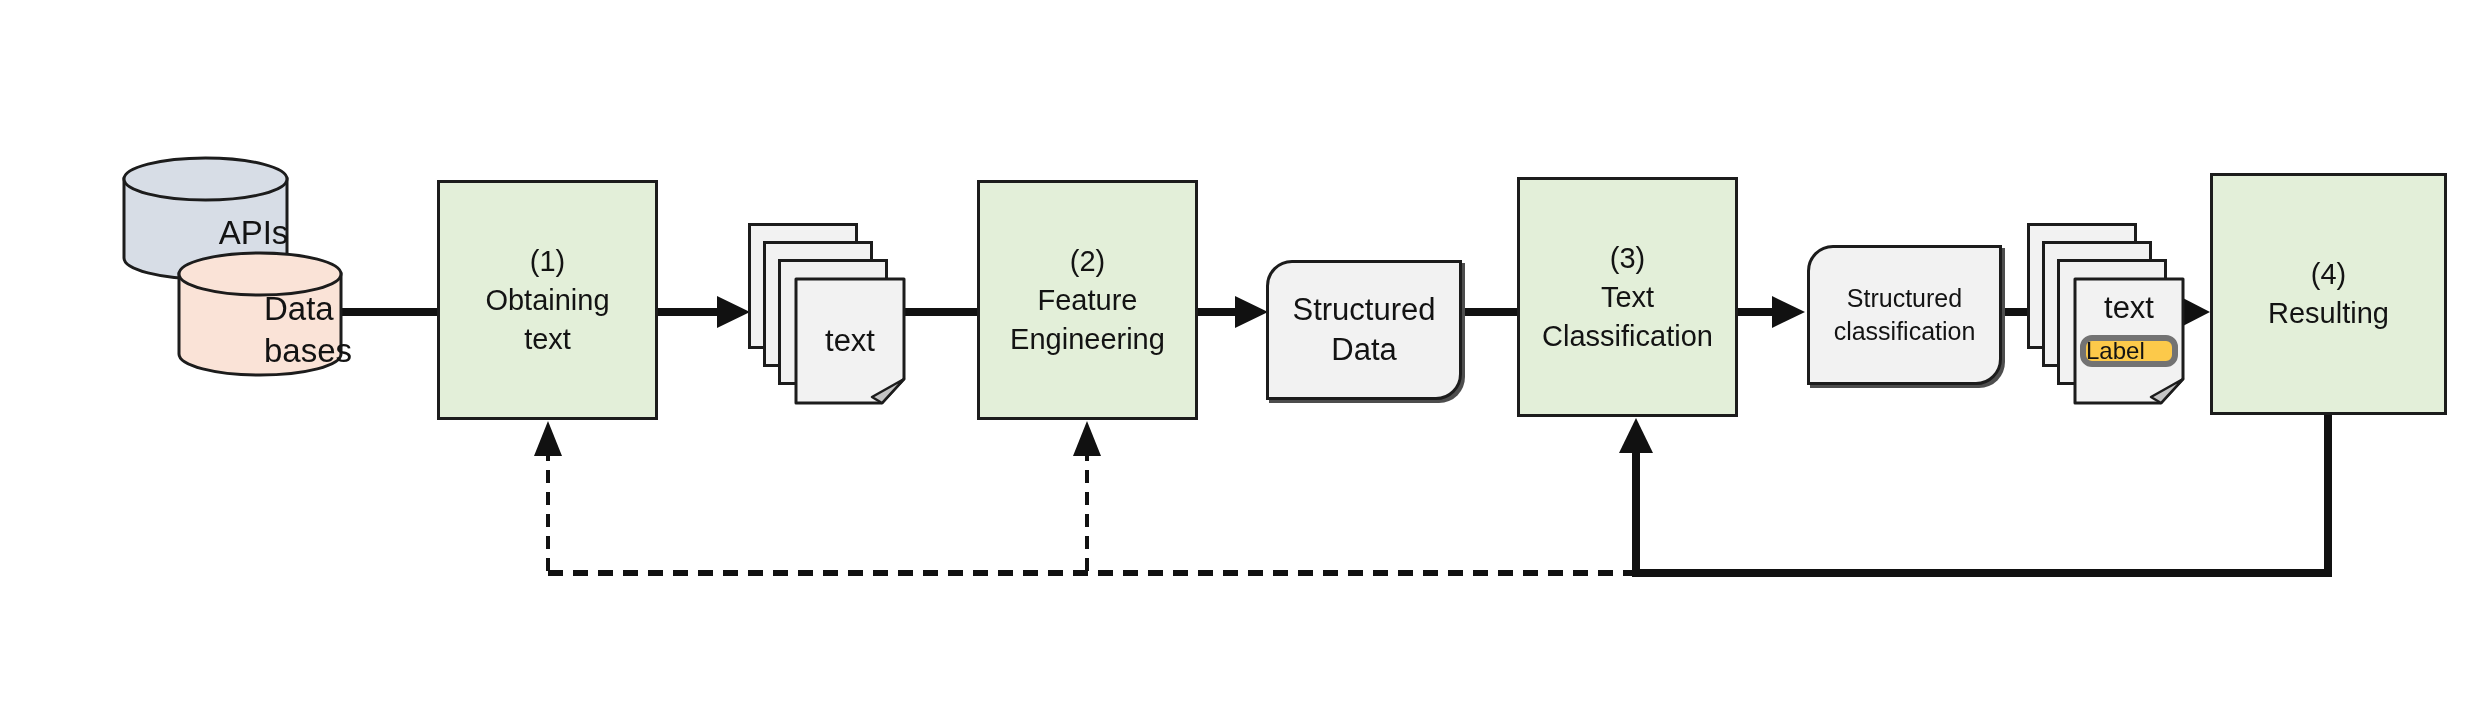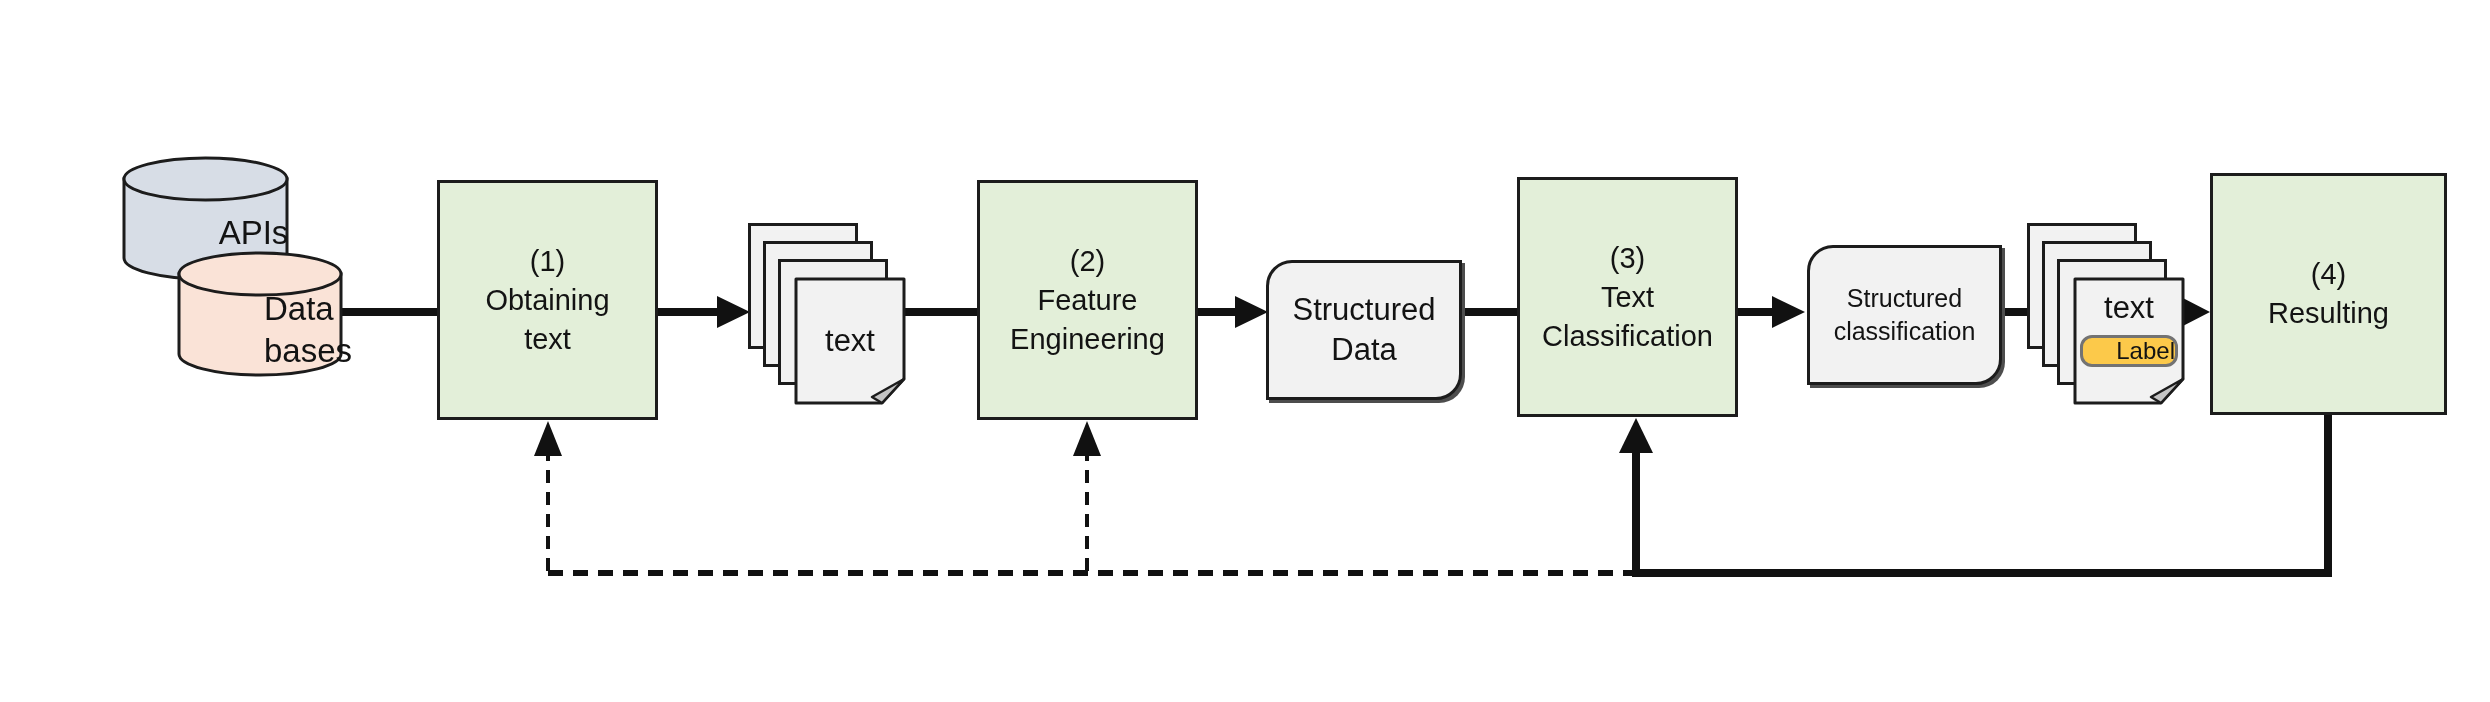--- a/index.html
+++ b/index.html
@@ -56,23 +56,23 @@
   .frontpage { position: absolute; }
   .front-content {
     position: absolute; width: 112px; height: 128px;
     display: flex; flex-direction: column; align-items: center;
   }
   .doc-word { font-size: 31px; line-height: 34px; }
   .badge {
     margin-top: 10px;
     width: 98px; height: 32px;
     background: #fcc94a;
-    border: 3px solid #737373; border-radius: 12px;
+    border: 6px solid #737373; border-radius: 12px;
     box-sizing: border-box;
-    display: flex; align-items: center; justify-content: flex-end;
+    display: flex; align-items: center; justify-content: flex-start;
     font-size: 24px; line-height: 24px;
   }
 
   
   .cyl-label, .cloud-label {
     position: absolute; left: 0; top: 0; width: 100%; height: 100%;
     display: flex; align-items: center; justify-content: center;
     text-align: left; white-space: pre-line; padding-left: 48px;
   }
   .cyl-label  { font-size: 33px; line-height: 42px; }

